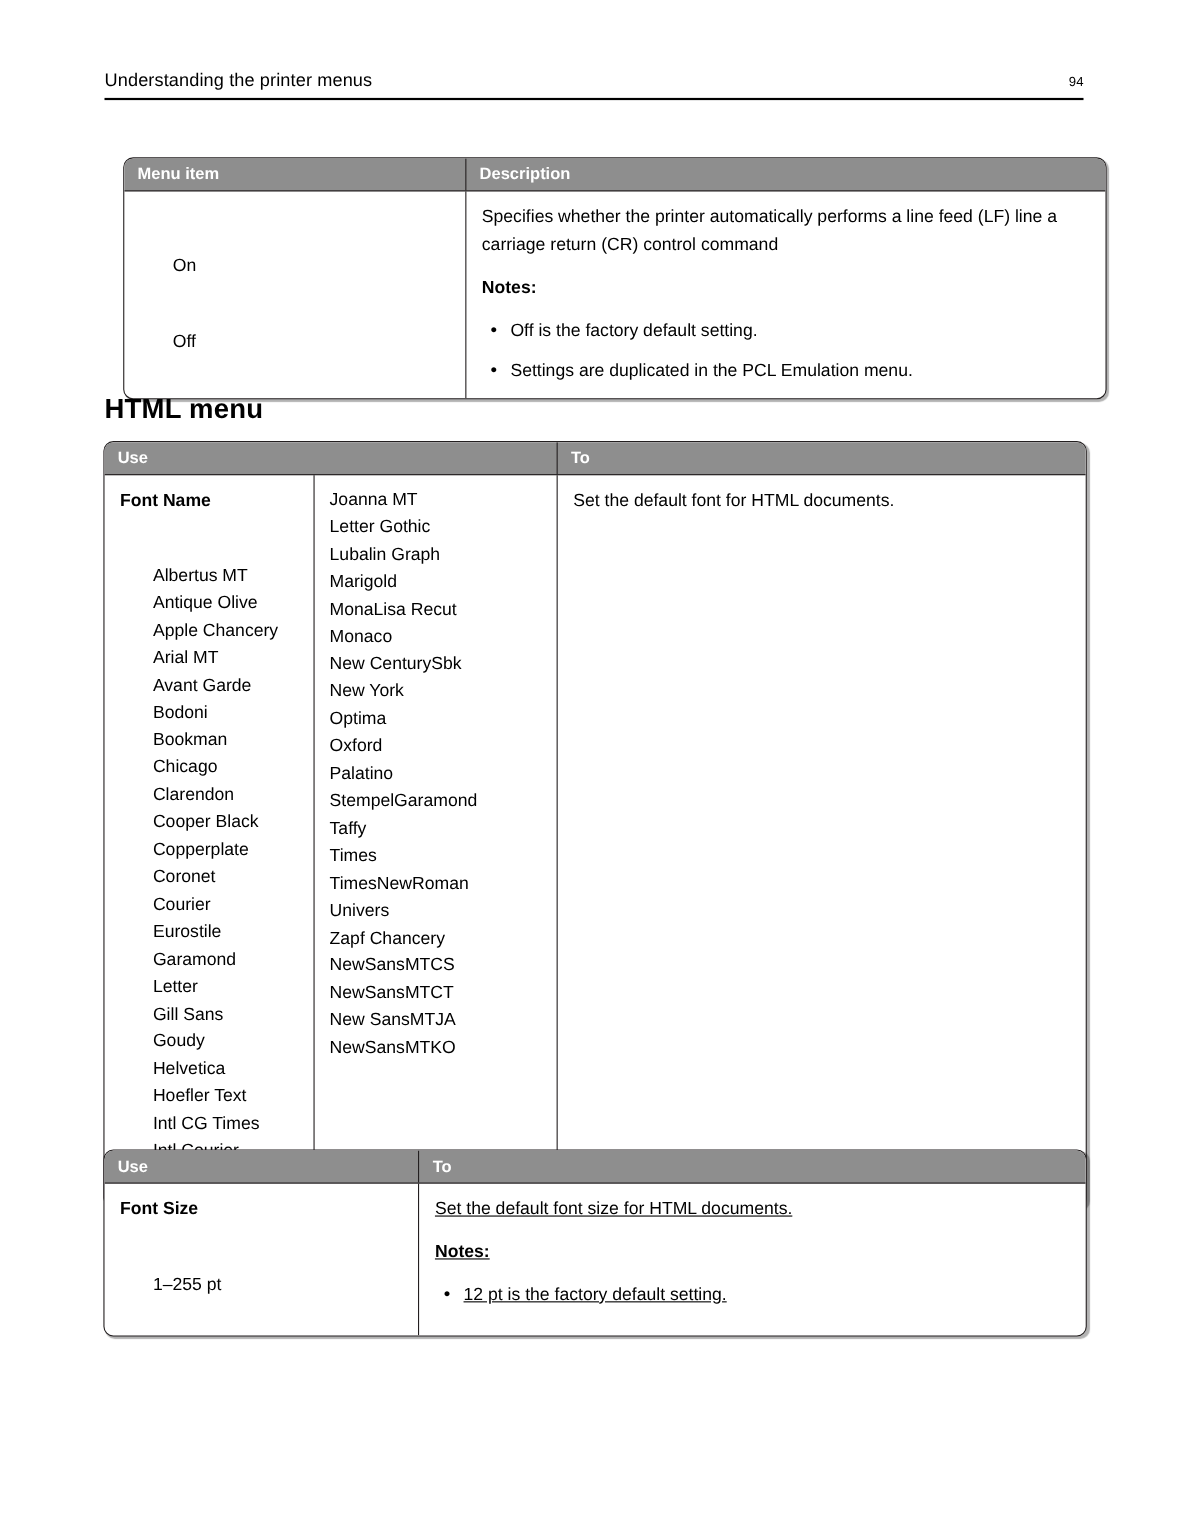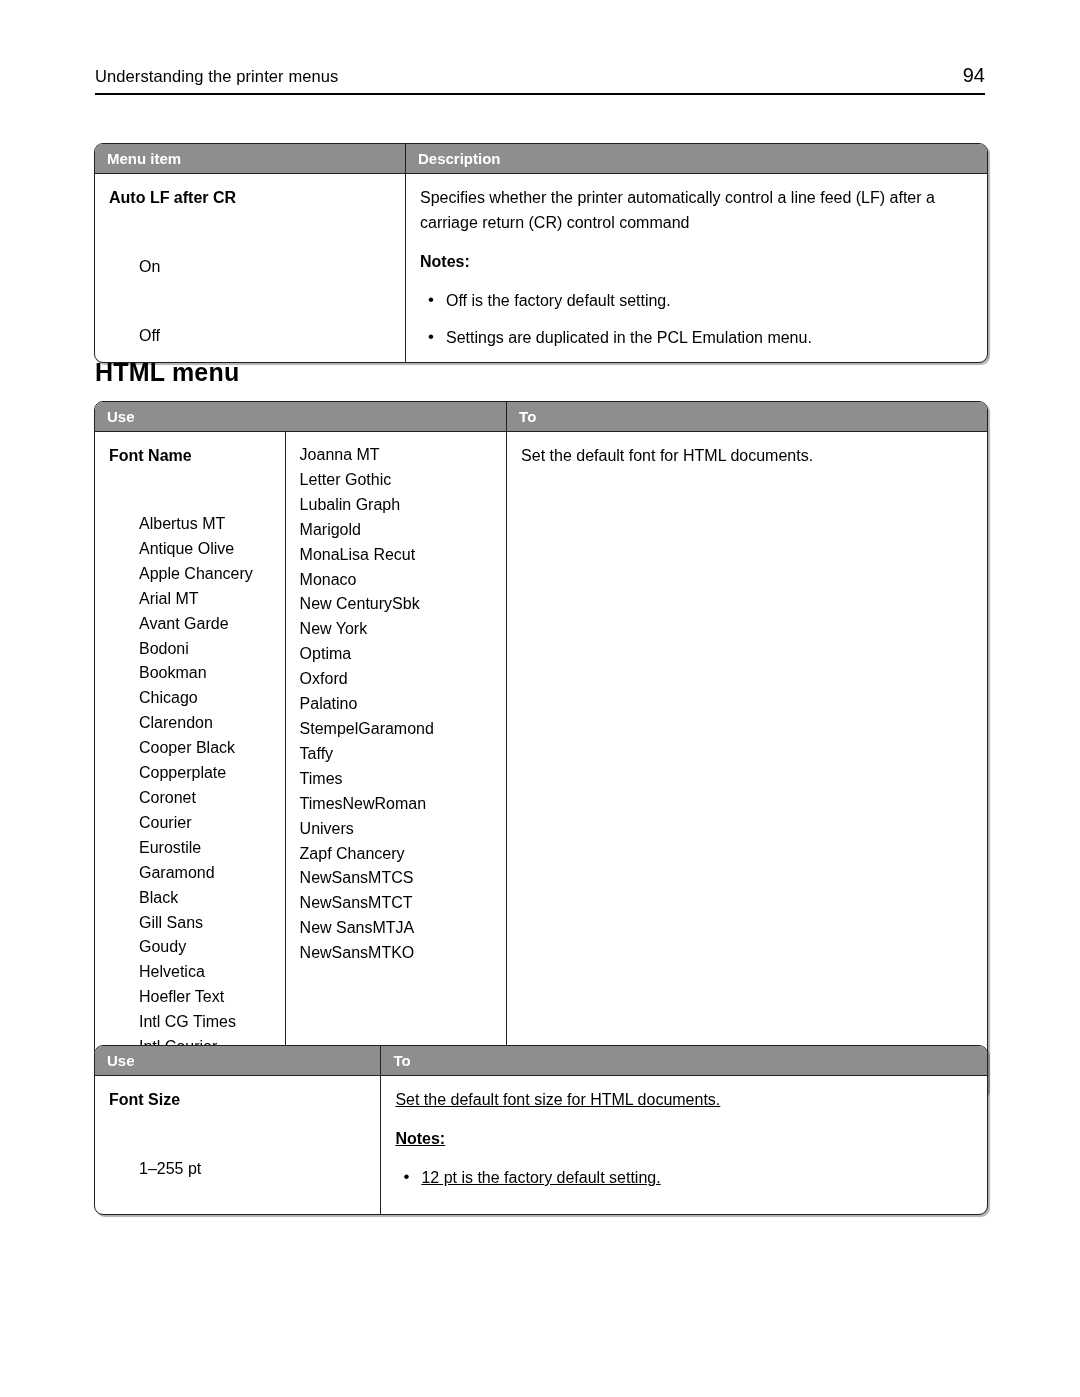--- a/index.html
+++ b/index.html
@@ -33,21 +33,21 @@
     align-items: baseline;
     justify-content: space-between;
     border-bottom: 2.5px solid #000;
     padding-bottom: 6px;
   }
   .header-title {
     font-size: 16.5px;
     letter-spacing: 0.1px;
   }
   .header-page-number {
-    font-size: 20px;
+    font-size: 12px;
   }
 
   
   .section-heading {
     position: absolute;
     left: 95px;
     top: 358px;
     font-size: 25px;
     font-weight: bold;
     letter-spacing: 0.2px;
@@ -131,21 +131,21 @@
     position: absolute;
     left: 8px;
     top: -1px;
     font-size: 17px;
     line-height: 25px;
   }
   .bold-inline { font-weight: bold; }
 
   
   #table-auto-lf {
-    left: 94px;
+    left: 112px;
     top: 143px;
     width: 894px;
   }
   #table-auto-lf .th-use    { width: 310px; }
   #table-auto-lf .th-desc   { width: 582px; }
   #table-auto-lf .td-menu   { width: 310px; min-height: 148px; }
   #table-auto-lf .td-desc   { width: 582px; min-height: 148px; }
 
   
   #table-font-name {
@@ -184,26 +184,25 @@
     <span class="header-page-number">94</span>
   </div>
 
   <div class="tbl" id="table-auto-lf">
     <div class="thead">
       <div class="th th-use">Menu item</div>
       <div class="th th-desc th-div">Description</div>
     </div>
     <div class="tbody">
       <div class="td td-menu">
-        <div class="cell-title">Auto LF after CR</div>
         <div class="opt">On</div>
         <div class="opt">Off</div>
       </div>
       <div class="td td-desc td-div">
-        <p class="desc-para">Specifies whether the printer automatically control a line feed (LF) after a carriage return (CR) control command</p>
+        <p class="desc-para">Specifies whether the printer automatically performs a line feed (LF) line a carriage return (CR) control command</p>
         <p class="notes-label">Notes:</p>
         <ul class="note-list">
           <li>Off is the factory default setting.</li>
           <li>Settings are duplicated in the PCL Emulation menu.</li>
         </ul>
       </div>
     </div>
   </div>
 
   <div class="section-heading">HTML menu</div>
@@ -225,21 +224,21 @@
             <div>Bodoni</div>
             <div>Bookman</div>
             <div>Chicago</div>
             <div>Clarendon</div>
             <div>Cooper Black</div>
             <div>Copperplate</div>
             <div>Coronet</div>
             <div>Courier</div>
             <div>Eurostile</div>
             <div>Garamond</div>
-            <div>Black</div>
+            <div>Letter</div>
             <div>Gill Sans</div>
             <div>Goudy</div>
             <div>Helvetica</div>
             <div>Hoefler Text</div>
             <div>Intl CG Times</div>
             <div>Intl Courier</div>
             <div>Intl Univers</div>
           </div>
       </div>
       <div class="td td-col2 td-div">

